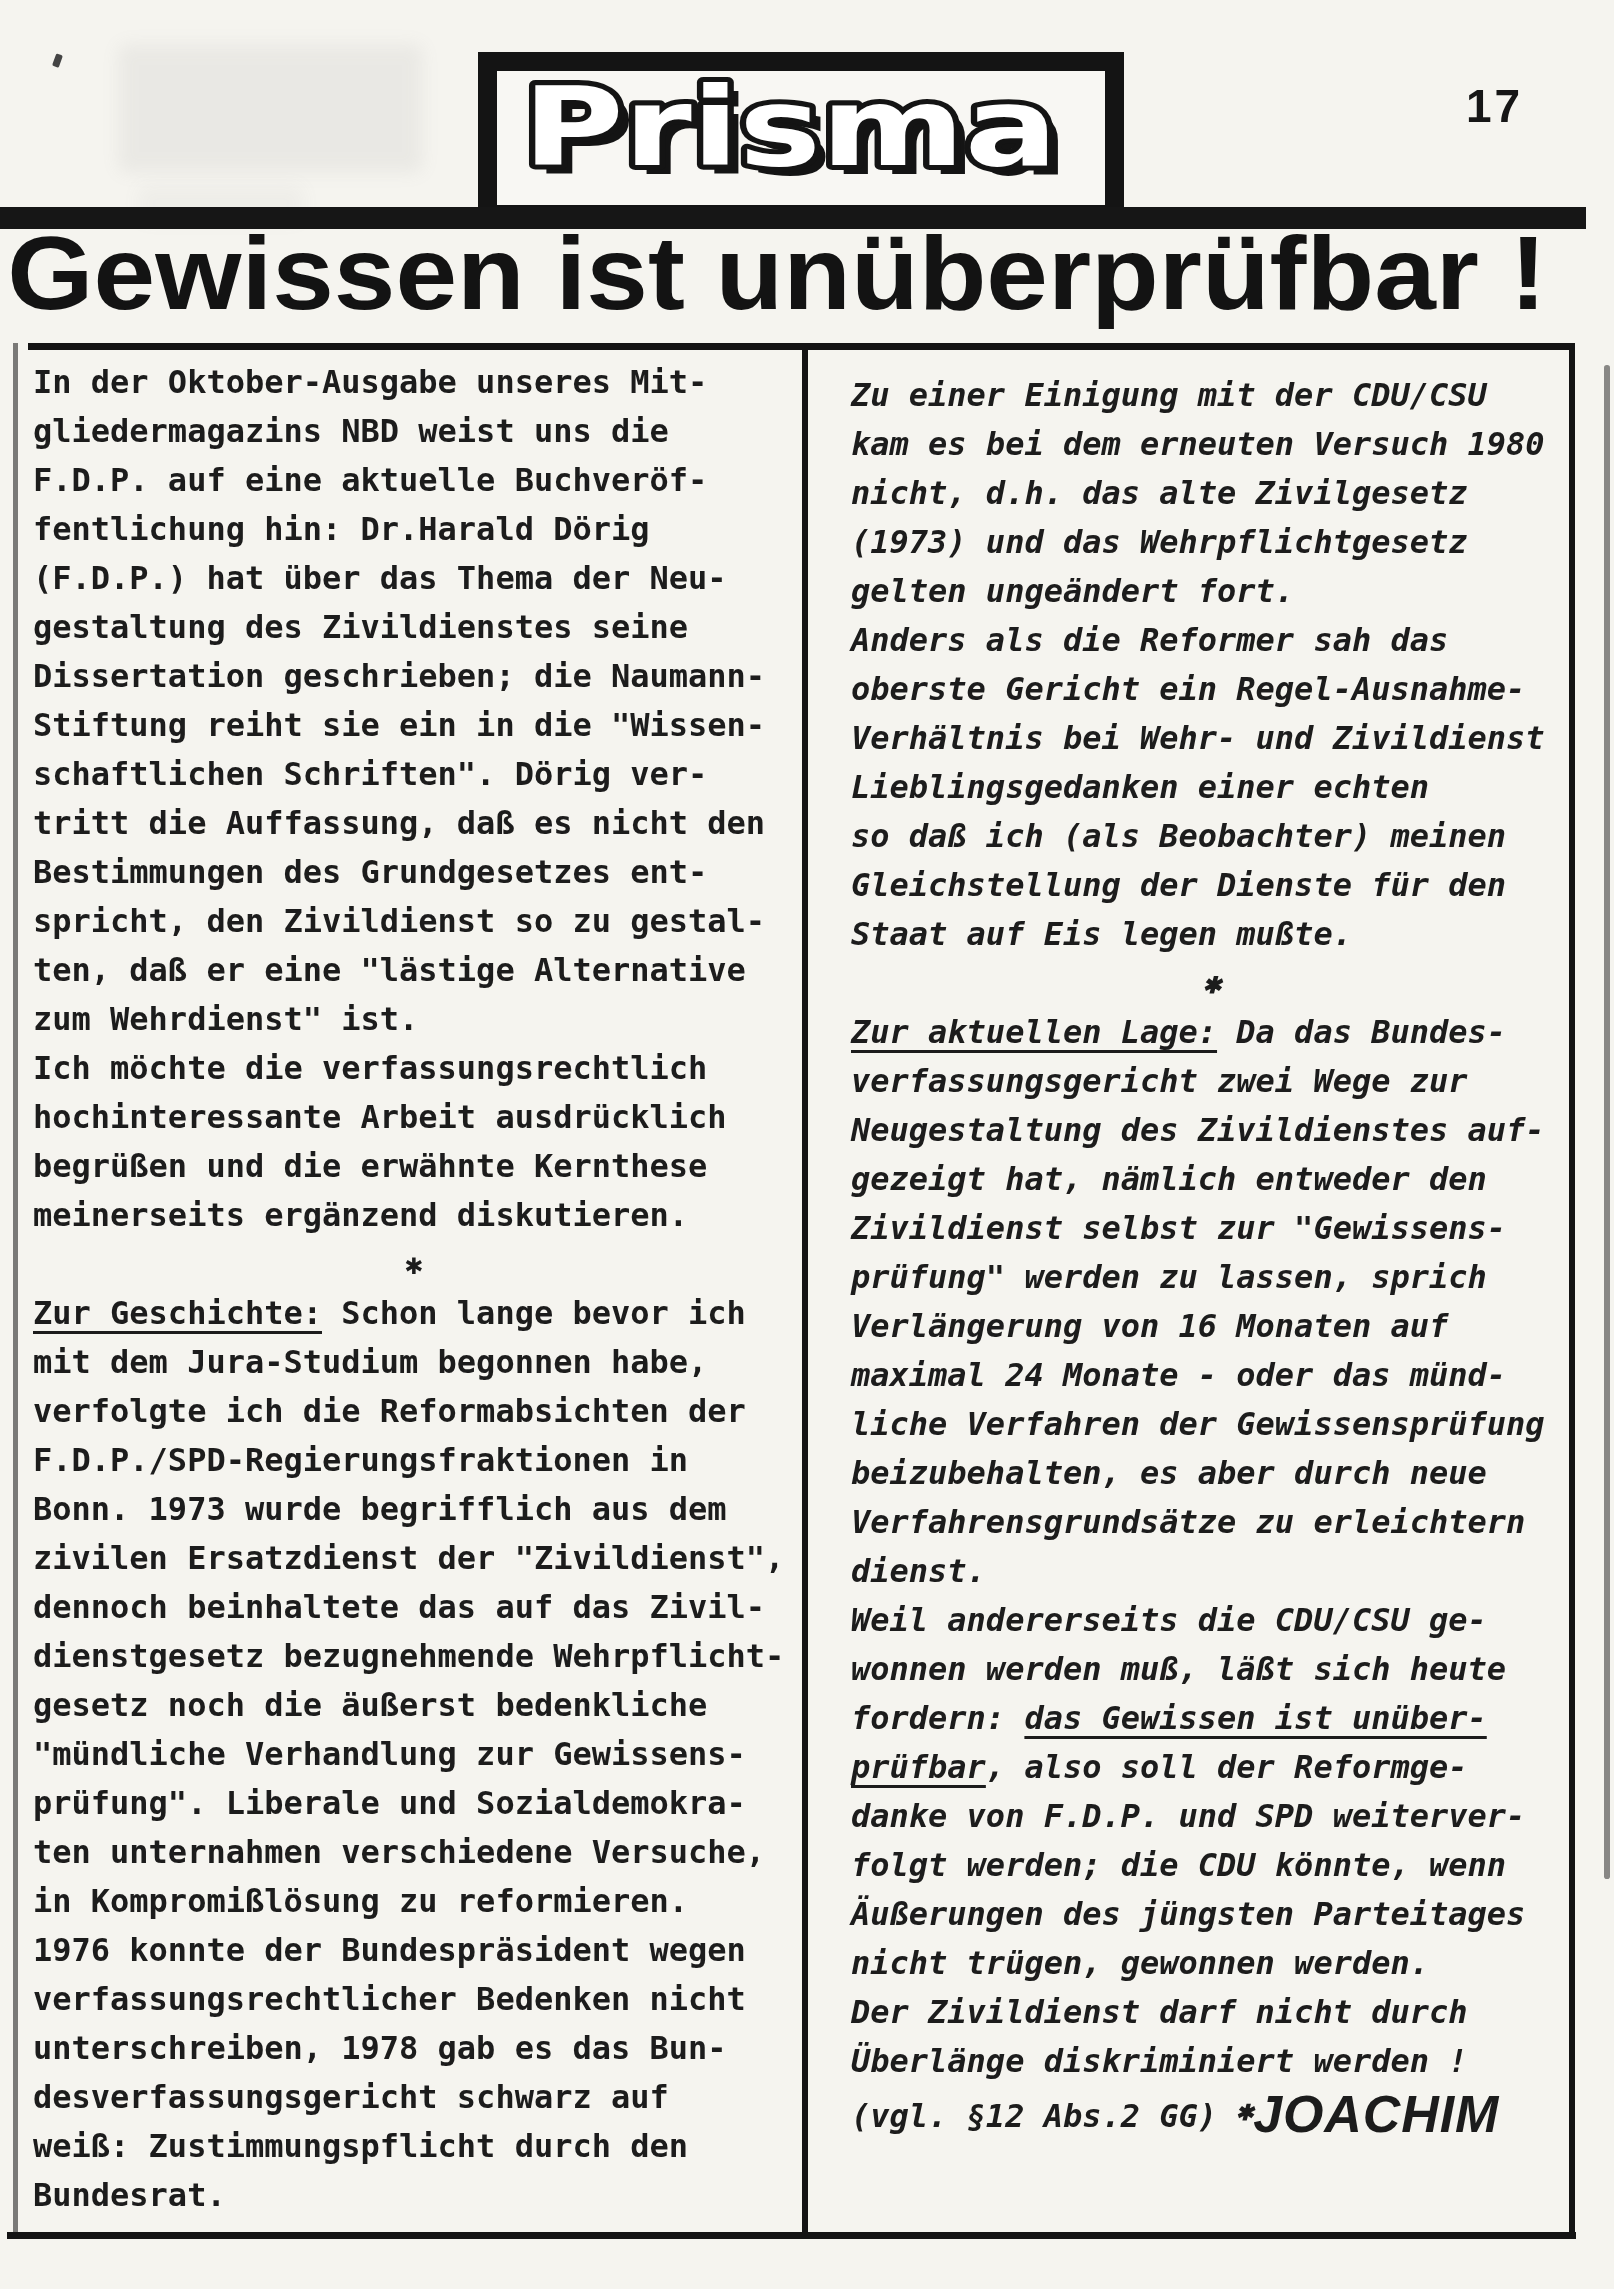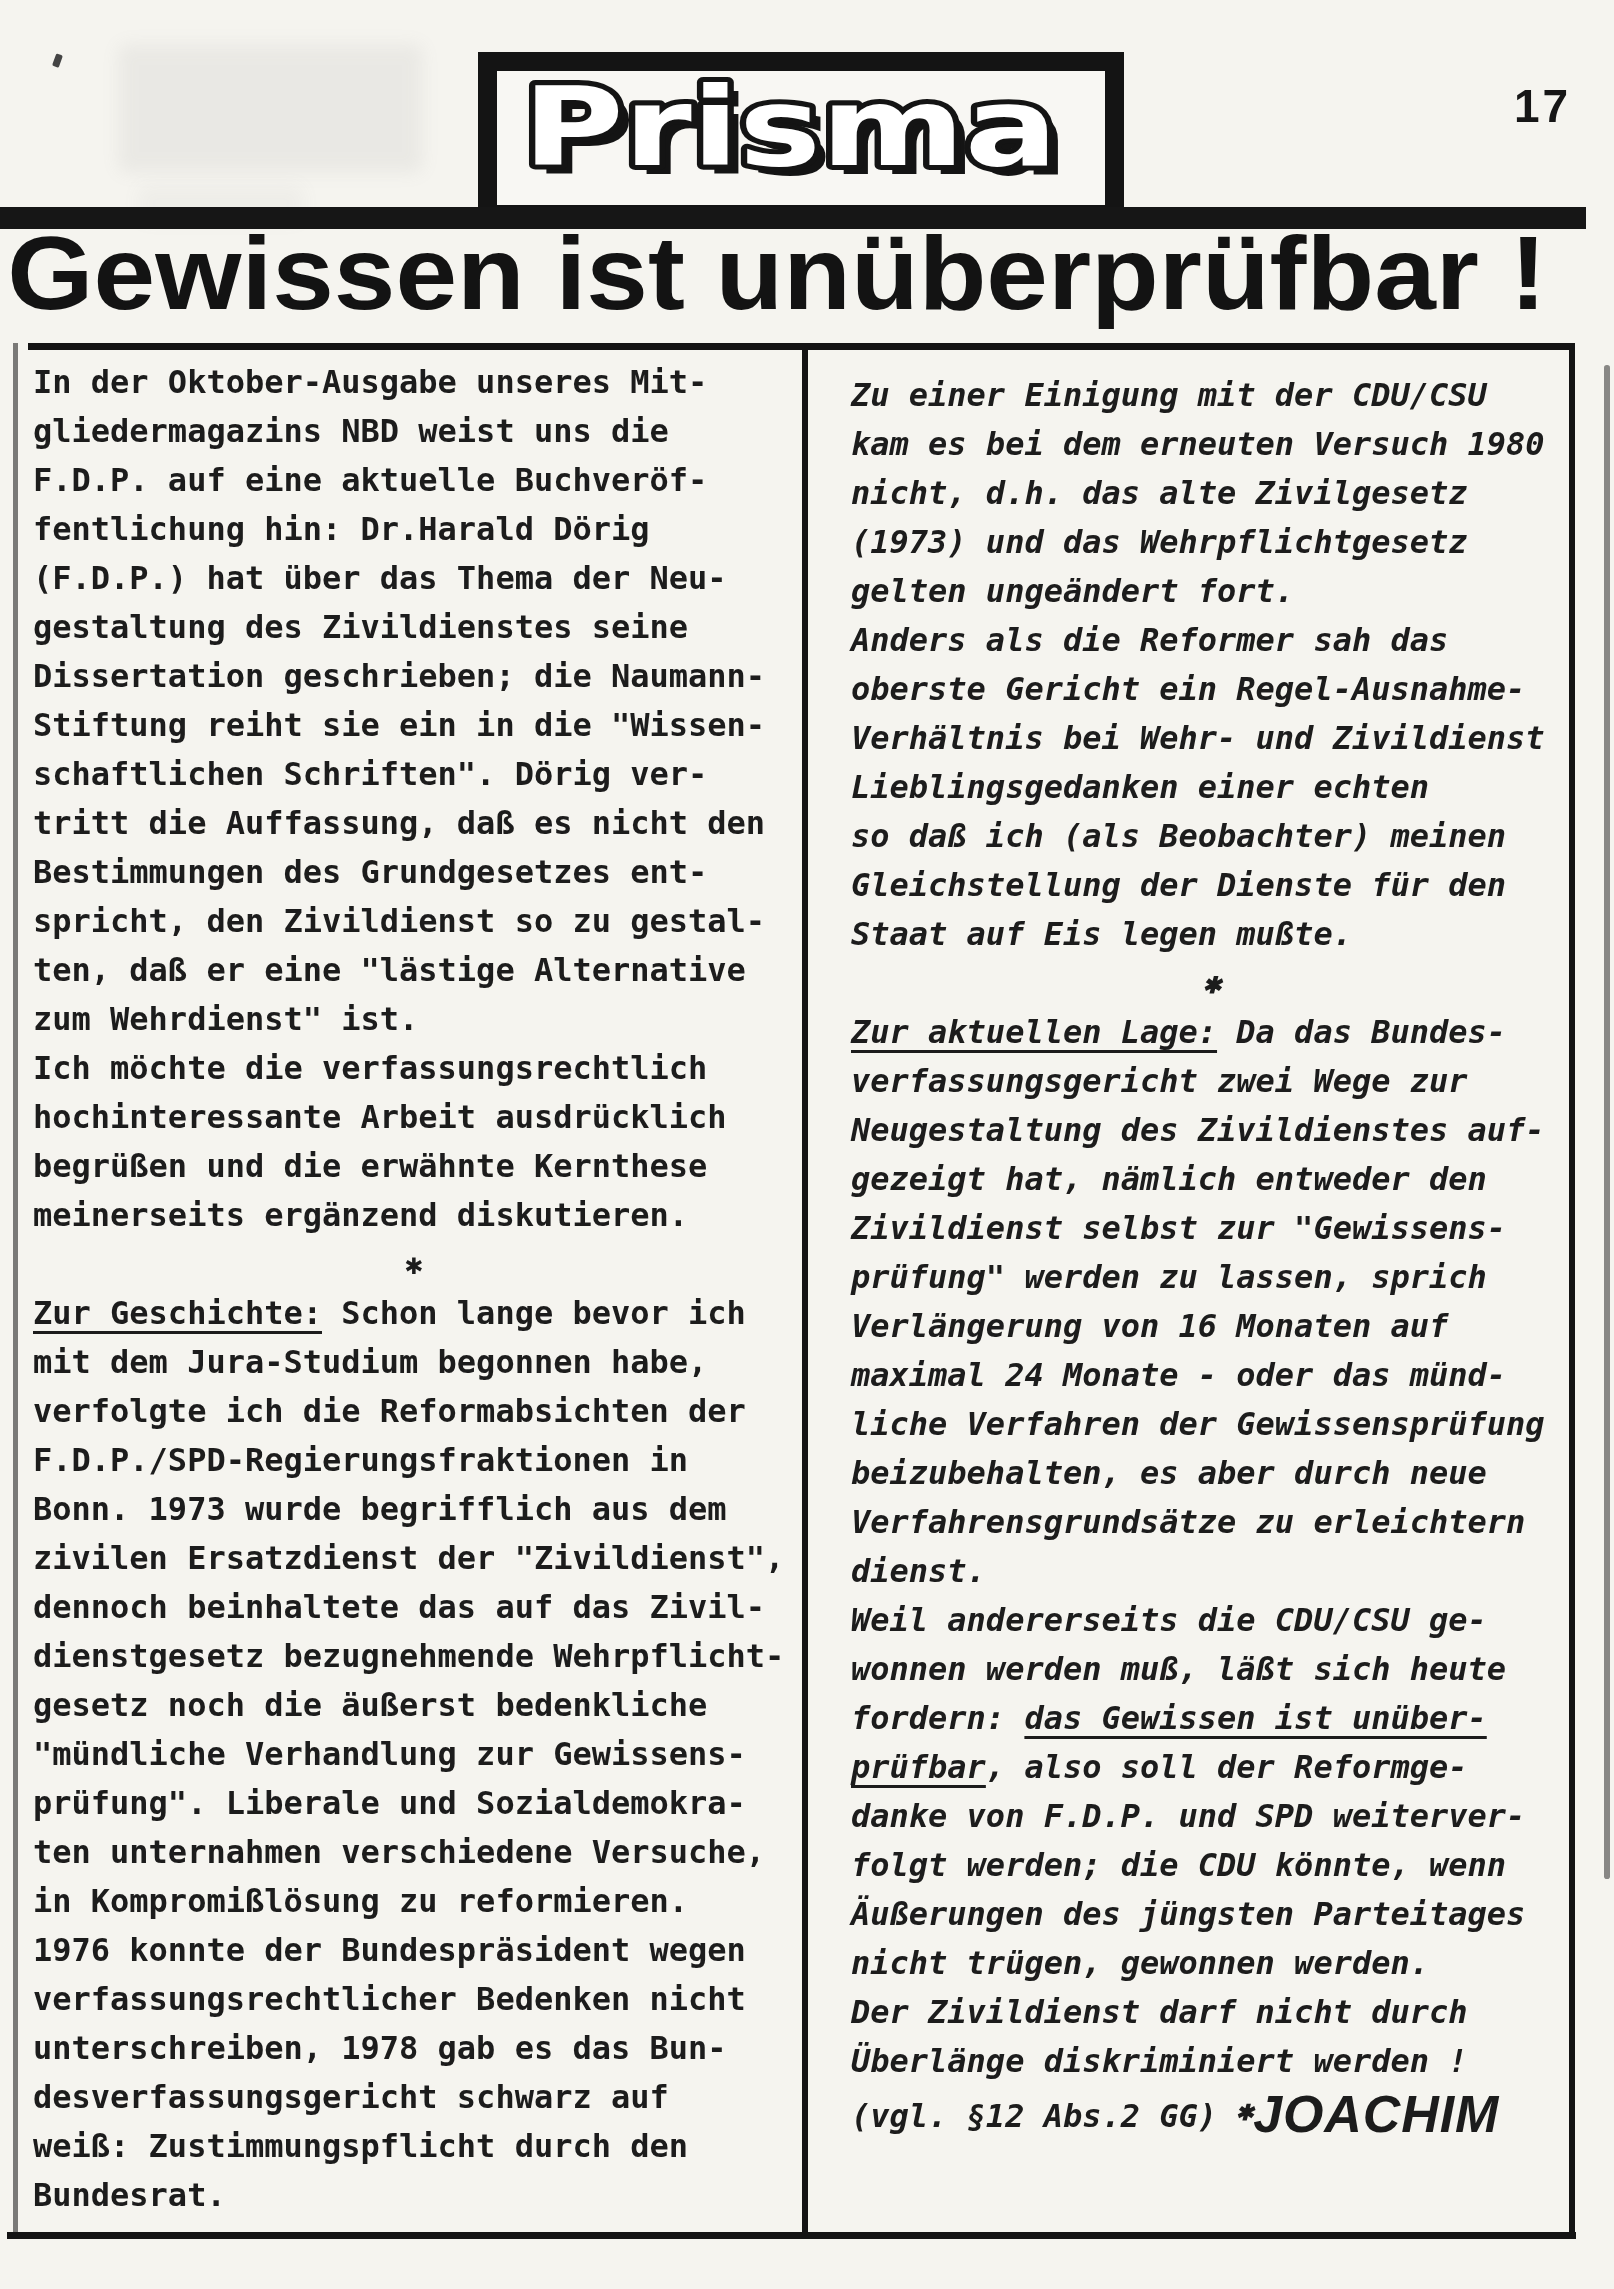--- a/index.html
+++ b/index.html
@@ -17,21 +17,21 @@
   
   .logo-box{
     position:absolute;left:478px;top:52px;width:646px;height:172px;
     background:#f8f7f3;border:19.4px solid #141414;box-sizing:border-box;padding-left:36px;
   }
   .logo-box svg{position:absolute;left:0;top:0;}
   .header-rule{position:absolute;left:0;top:207px;width:1586px;height:22px;background:#161616;}
   .page-number{
     position:absolute;left:1466px;top:79px;
     font-family:"Liberation Sans",sans-serif;font-weight:bold;font-size:46px;
-    letter-spacing:2.8px;color:#161616;margin-left:48px;
+    letter-spacing:2.8px;color:#161616;
   }
   .headline-svg{position:absolute;left:0;top:220px;}
 
   
   .frame-top{position:absolute;left:28px;top:343px;width:1547px;height:6.5px;background:#141414;}
   .frame-bottom{position:absolute;left:7.4px;top:2232px;width:1569px;height:7.4px;background:#141414;}
   .frame-left{position:absolute;left:13px;top:343px;width:4.6px;height:1892px;background:#141414;opacity:.55;}
   .frame-right{position:absolute;left:1569px;top:343px;width:5.5px;height:1894px;background:#141414;}
   .column-divider{position:absolute;left:802px;top:343px;width:5.5px;height:1892px;background:#141414;}
 

